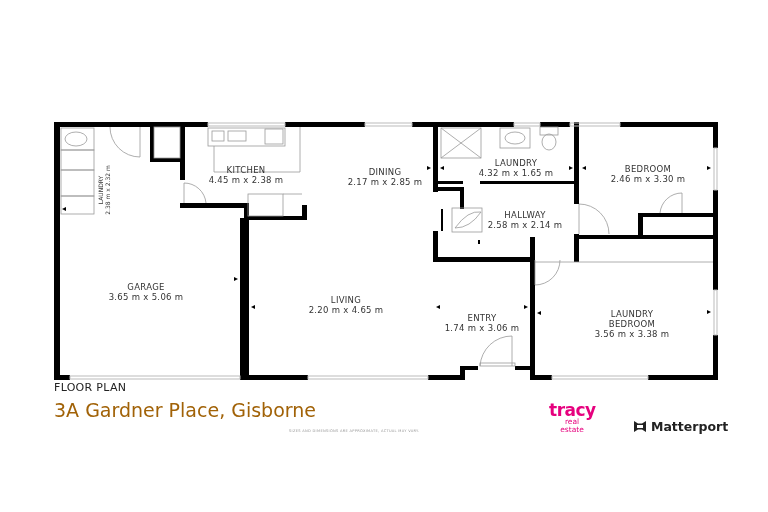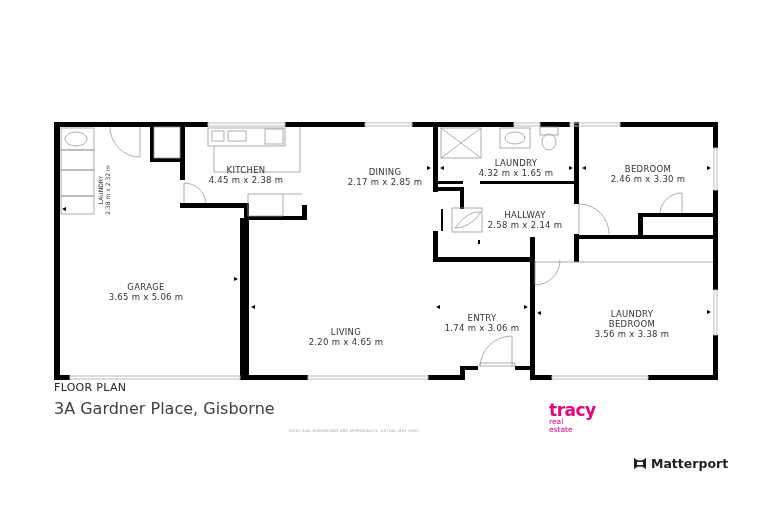--- a/index.html
+++ b/index.html
@@ -2,26 +2,26 @@
 <html><head>
   <meta charset="utf-8">
   <style>
     html, body { margin: 0; padding: 0; background: #ffffff; }
     body { width: 768px; height: 512px; position: relative; overflow: hidden; font-family: "DejaVu Sans", sans-serif; }
     #plan { position: absolute; left: 0; top: 0; }
     .room-label { position: absolute; text-align: center; color: #333; font-family: "DejaVu Sans", sans-serif; font-size: 8.5px; line-height: 10px; letter-spacing: 0.3px; white-space: nowrap; transform: translateX(-50%); }
     .room-label .dim { display: block; }
     .laundry-label { position: absolute; left: 104px; top: 183px; transform: rotate(-90deg); transform-origin: center; font-size: 6px; line-height: 7px; color: #333; text-align: center; white-space: nowrap; width: 60px; margin-left: -30px; }
     .floor-plan-title { position: absolute; left: 54px; top: 381px; font-size: 11px; color: #222; letter-spacing: 0.3px; font-family: "DejaVu Sans", sans-serif; }
-    .address { position: absolute; left: 54px; top: 399px; font-size: 16px; color: #404040; font-family: "DejaVu Sans", sans-serif; }
+    .address { position: absolute; left: 54px; top: 399px; font-size: 19px; color: #a16207; font-family: "DejaVu Sans", sans-serif; }
     .disclaimer { position: absolute; left: 289px; top: 429px; font-size: 3.6px; color: #999; letter-spacing: 0.3px; white-space: nowrap; font-family: "DejaVu Sans", sans-serif; }
-    .brand { position: absolute; left: 549px; top: 402px; text-align: left; width: 46px; }
+    .brand { position: absolute; left: 549px; top: 402px; text-align: center; width: 46px; }
     .brand .b1 { display: block; font-size: 17px; font-weight: bold; color: #e6007e; line-height: 16px; font-family: "DejaVu Sans", sans-serif; letter-spacing: -0.5px; }
     .brand .b2 { display: block; font-size: 7.5px; color: #e6007e; line-height: 7.5px; font-family: "DejaVu Sans", sans-serif; }
-    .matterport { position: absolute; left: 634px; top: 419px; display: flex; align-items: center; gap: 5px; margin-top: 37px; }
+    .matterport { position: absolute; left: 634px; top: 419px; display: flex; align-items: center; gap: 5px; }
     .matterport .mp-icon { width: 12px; height: 11px; }
     .matterport .mp-text { font-size: 12.5px; font-weight: bold; color: #222; font-family: "DejaVu Sans", sans-serif; }
   </style>
 </head>
 <body>
 
 <svg id="plan" width="768" height="512" viewBox="0 0 768 512" xmlns="http://www.w3.org/2000/svg">
   <g fill="#000">
 
     <rect x="54" y="122" width="6" height="258"></rect>
@@ -181,21 +181,21 @@
 <div class="room-label" style="left:525px; top:210px;">
   <span>HALLWAY</span>
   <span class="dim">2.58 m x 2.14 m</span>
 </div>
 
 <div class="room-label" style="left:146px; top:282px;">
   <span>GARAGE</span>
   <span class="dim">3.65 m x 5.06 m</span>
 </div>
 
-<div class="room-label" style="left:346px; top:295px;margin-top:32px;">
+<div class="room-label" style="left:346px; top:295px;">
   <span>LIVING</span>
   <span class="dim">2.20 m x 4.65 m</span>
 </div>
 
 <div class="room-label" style="left:482px; top:313px;">
   <span>ENTRY</span>
   <span class="dim">1.74 m x 3.06 m</span>
 </div>
 
 <div class="room-label" style="left:632px; top:309px;">

